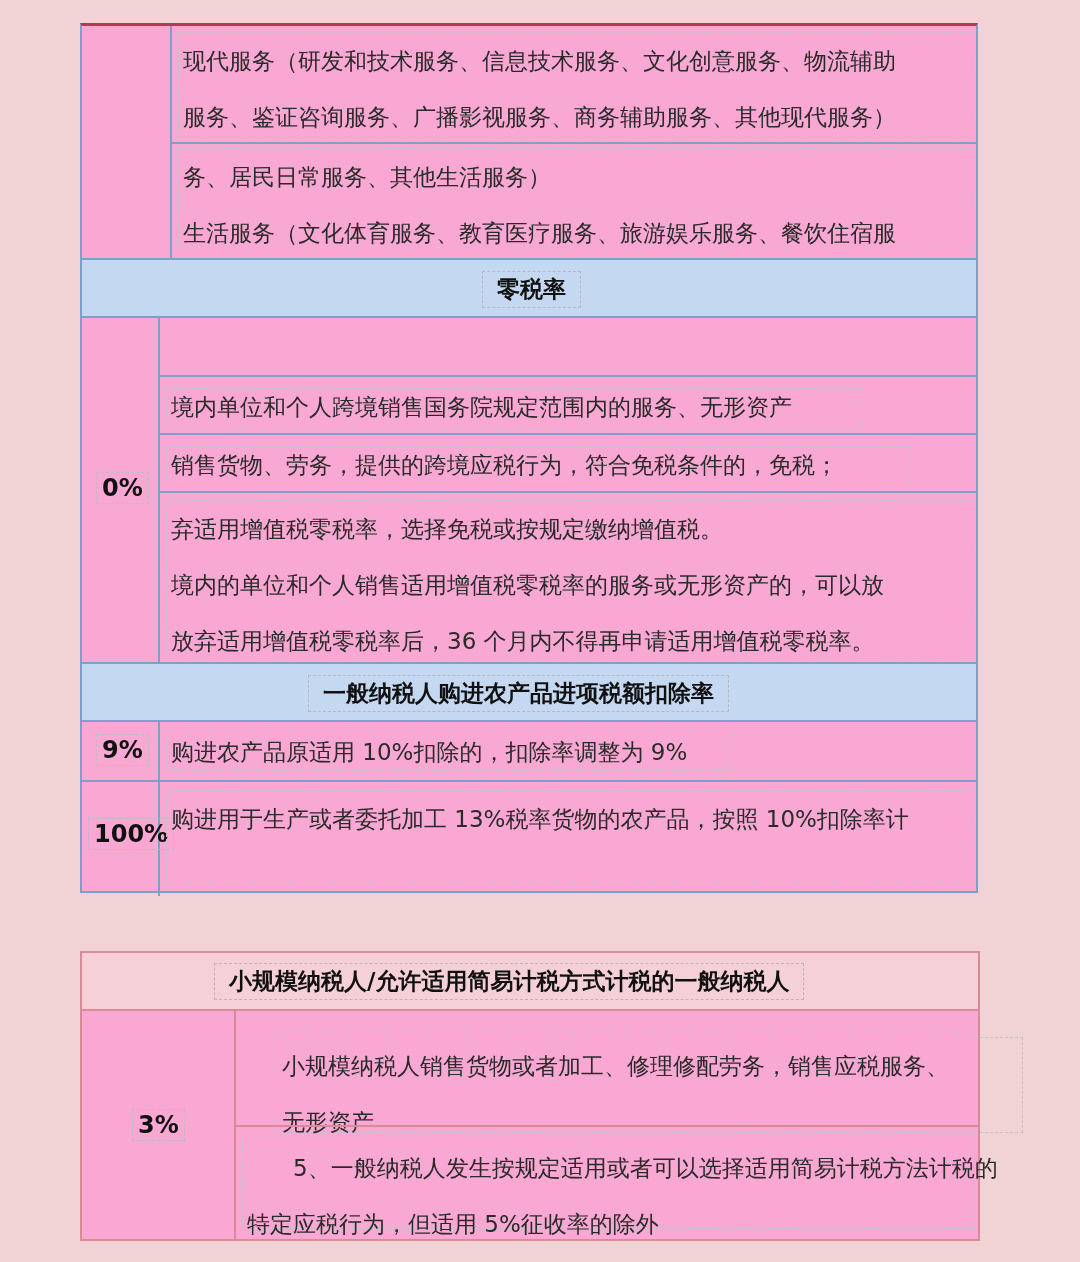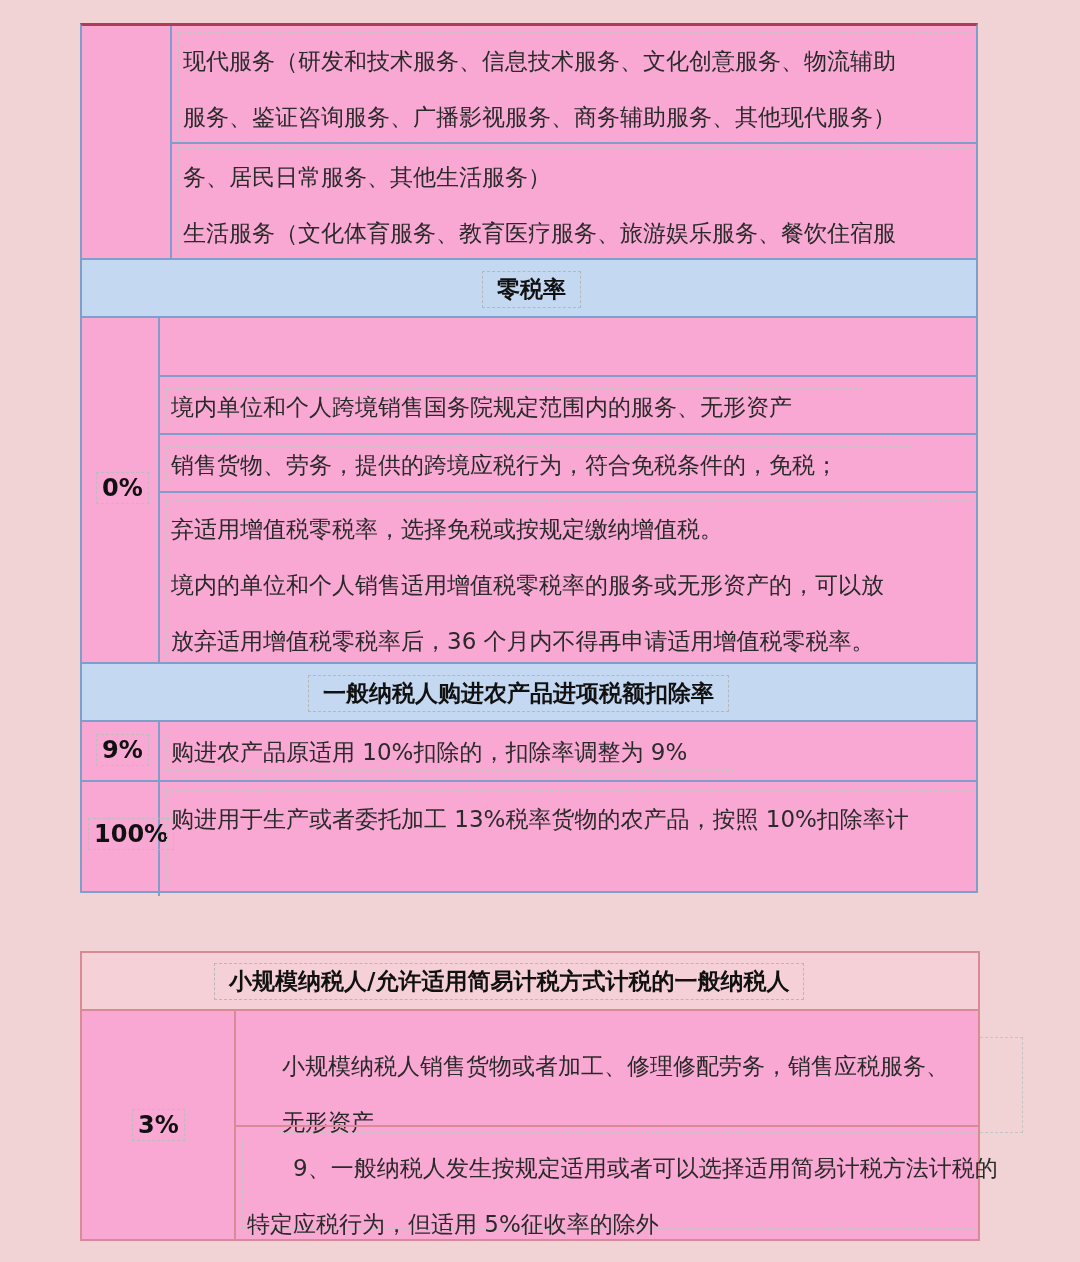--- a/index.html
+++ b/index.html
@@ -96,16 +96,16 @@
 
   <div class="vline pink" style="left:152px; top:58px; height:230px;"></div>
   <span class="rate" style="left:50px; top:156px;">3%</span>
 
   <div class="cell" style="left:160px; top:84px; width:746px; height:96px; line-height:56px;margin-left:35px;">
     <div>小规模纳税人销售货物或者加工、修理修配劳务，销售应税服务、</div>
     <div>无形资产</div>
   </div>
   <div class="hline pink" style="left:152px; right:0; top:172px;"></div>
   <div class="cell" style="left:160px; top:186px; width:734px; height:90px; line-height:56px;">
-    <div>　　9、一般纳税人发生按规定适用或者可以选择适用简易计税方法计税的</div>
+    <div>　　5、一般纳税人发生按规定适用或者可以选择适用简易计税方法计税的</div>
     <div>特定应税行为，但适用 5%征收率的除外</div>
   </div>
 </div>
 
 </body></html>

